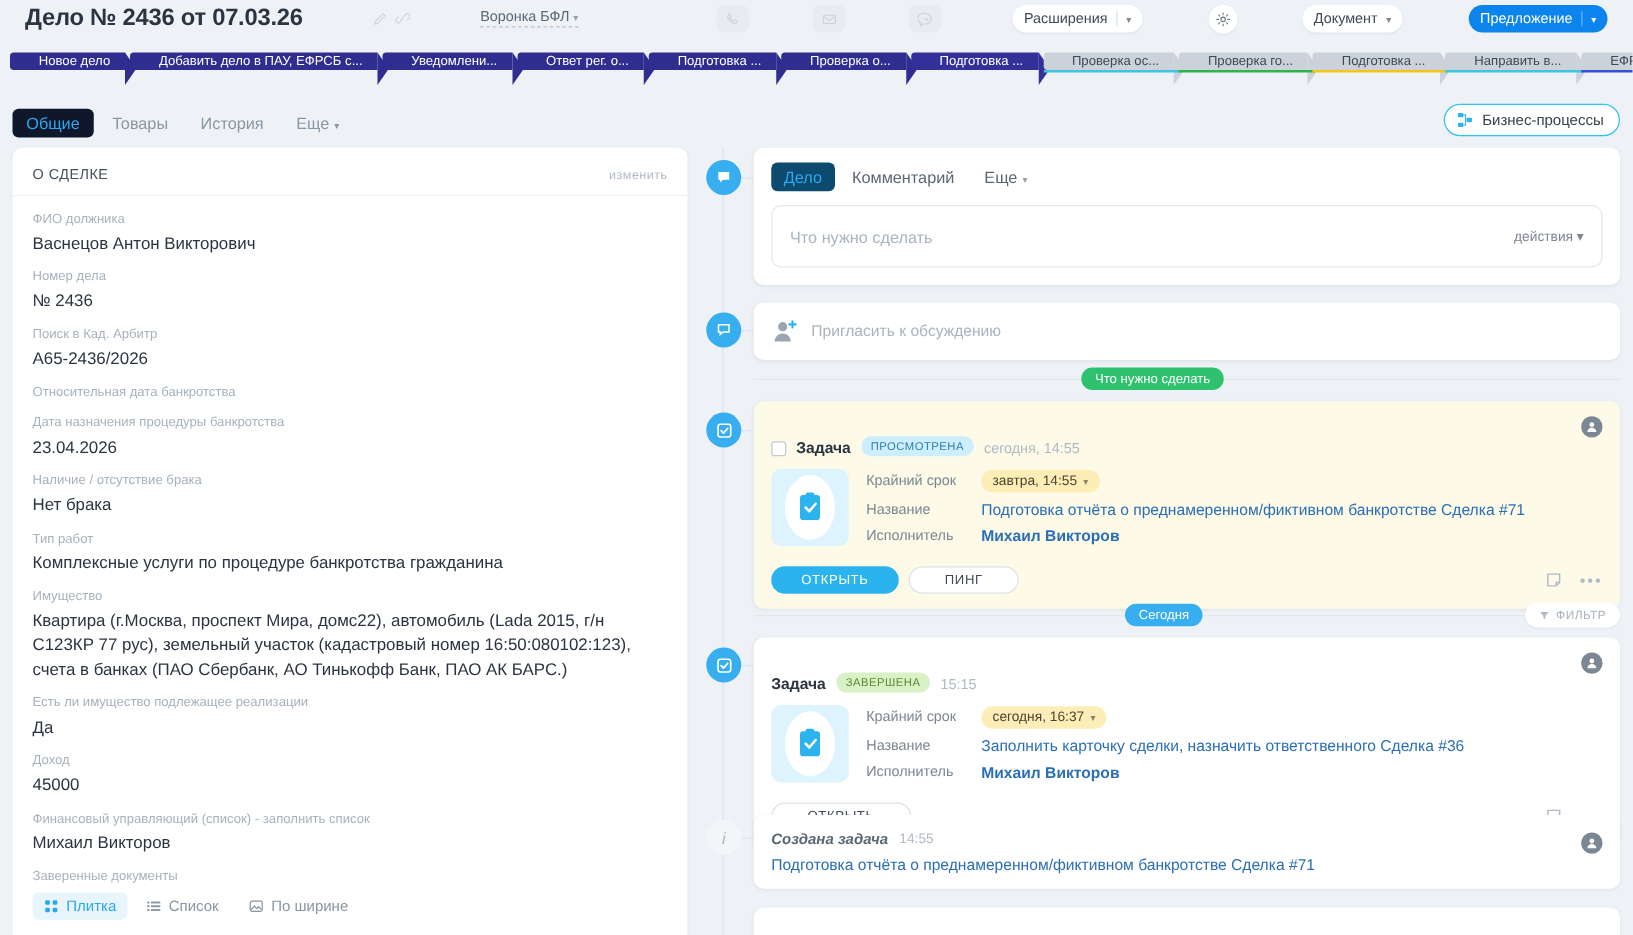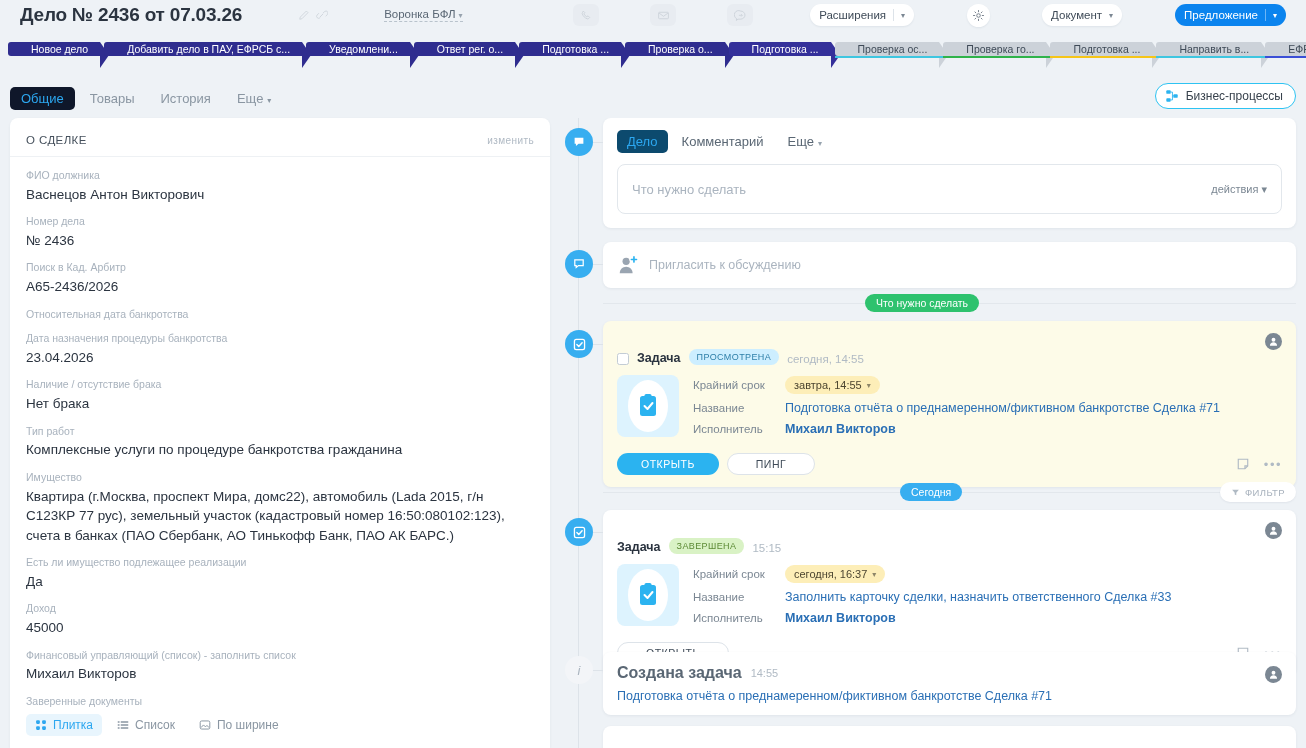--- a/index.html
+++ b/index.html
@@ -229,21 +229,21 @@
     background: #fff; border: 1px solid #dde3e9; color: #3e4a57;
     height: 22px; border-radius: 11px; display: flex; align-items: center;
     justify-content: center; padding: 0 28px; font-size: 10.5px;
     letter-spacing: .5px; cursor: pointer;
   }
   .foot-icons { position: absolute; right: 0; display: flex; align-items: center; gap: 14px; }
   .foot-icons .dots { color: #b0bac4; font-size: 13px; letter-spacing: 1.5px; cursor: pointer; }
 
   .note { padding: 12px 14px; position: relative; }
   .note-head { display: flex; align-items: center; gap: 9px; margin-bottom: 7px; }
-  .note-kind { font-size: 16px; font-weight: 700; color: #5a6774; }
+  .note-kind { font-size: 12px; font-weight: 700; color: #5a6774; font-style: italic; }
   .note-time { font-size: 11px; color: #b0bac4; }
   .note-link { font-size: 12.5px; color: #2a6fb5; cursor: pointer; }
 </style>
 </head>
 <body>
 
 <div class="app">
 
   <div class="header">
     <div class="deal-title">Дело № 2436 от 07.03.26</div>
@@ -611,21 +611,21 @@
           <div class="task-rows">
             <div class="trow">
               <span class="trow-label">Крайний срок</span>
               <span class="due-pill">
                 <span>сегодня, 16:37</span>
                 <span class="cv">▾</span>
               </span>
             </div>
             <div class="trow">
               <span class="trow-label">Название</span>
-              <span class="trow-link">Заполнить карточку сделки, назначить ответственного Сделка #33</span>
+              <span class="trow-link">Заполнить карточку сделки, назначить ответственного Сделка #36</span>
             </div>
             <div class="trow">
               <span class="trow-label">Исполнитель</span>
               <span class="trow-link bold">Михаил Викторов</span>
             </div>
           </div>
         </div>
         <div class="task-foot">
           <div class="btn-ghost">ОТКРЫТЬ</div>
           <span class="foot-icons">

